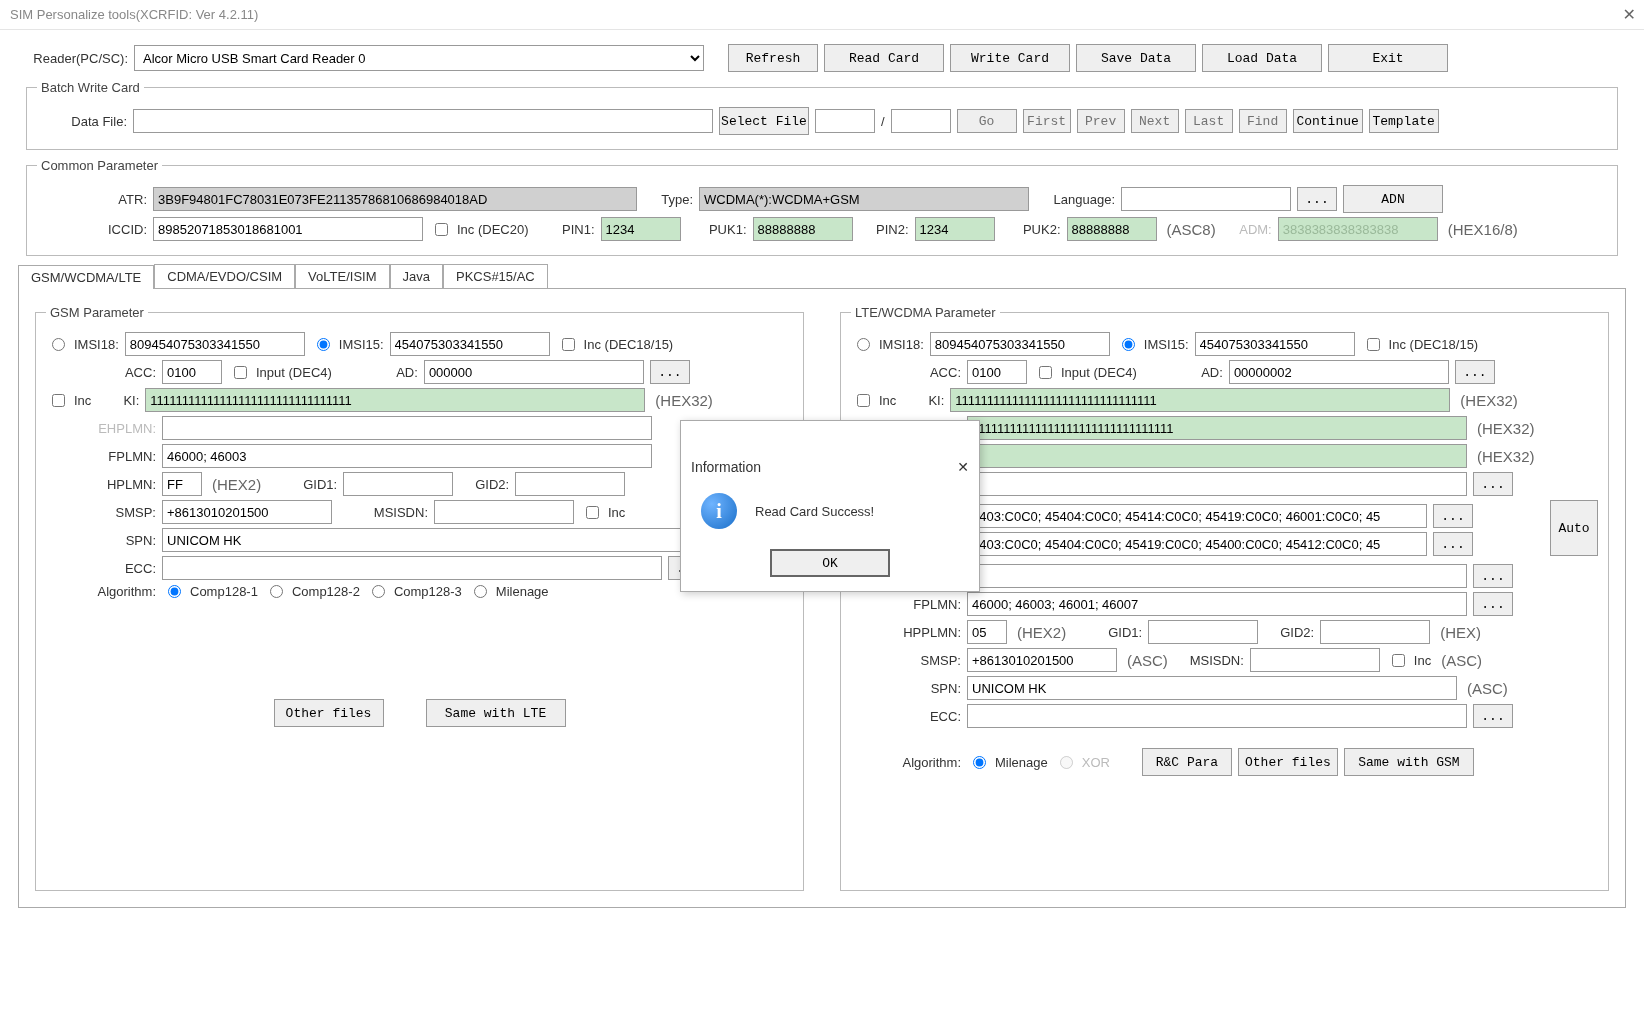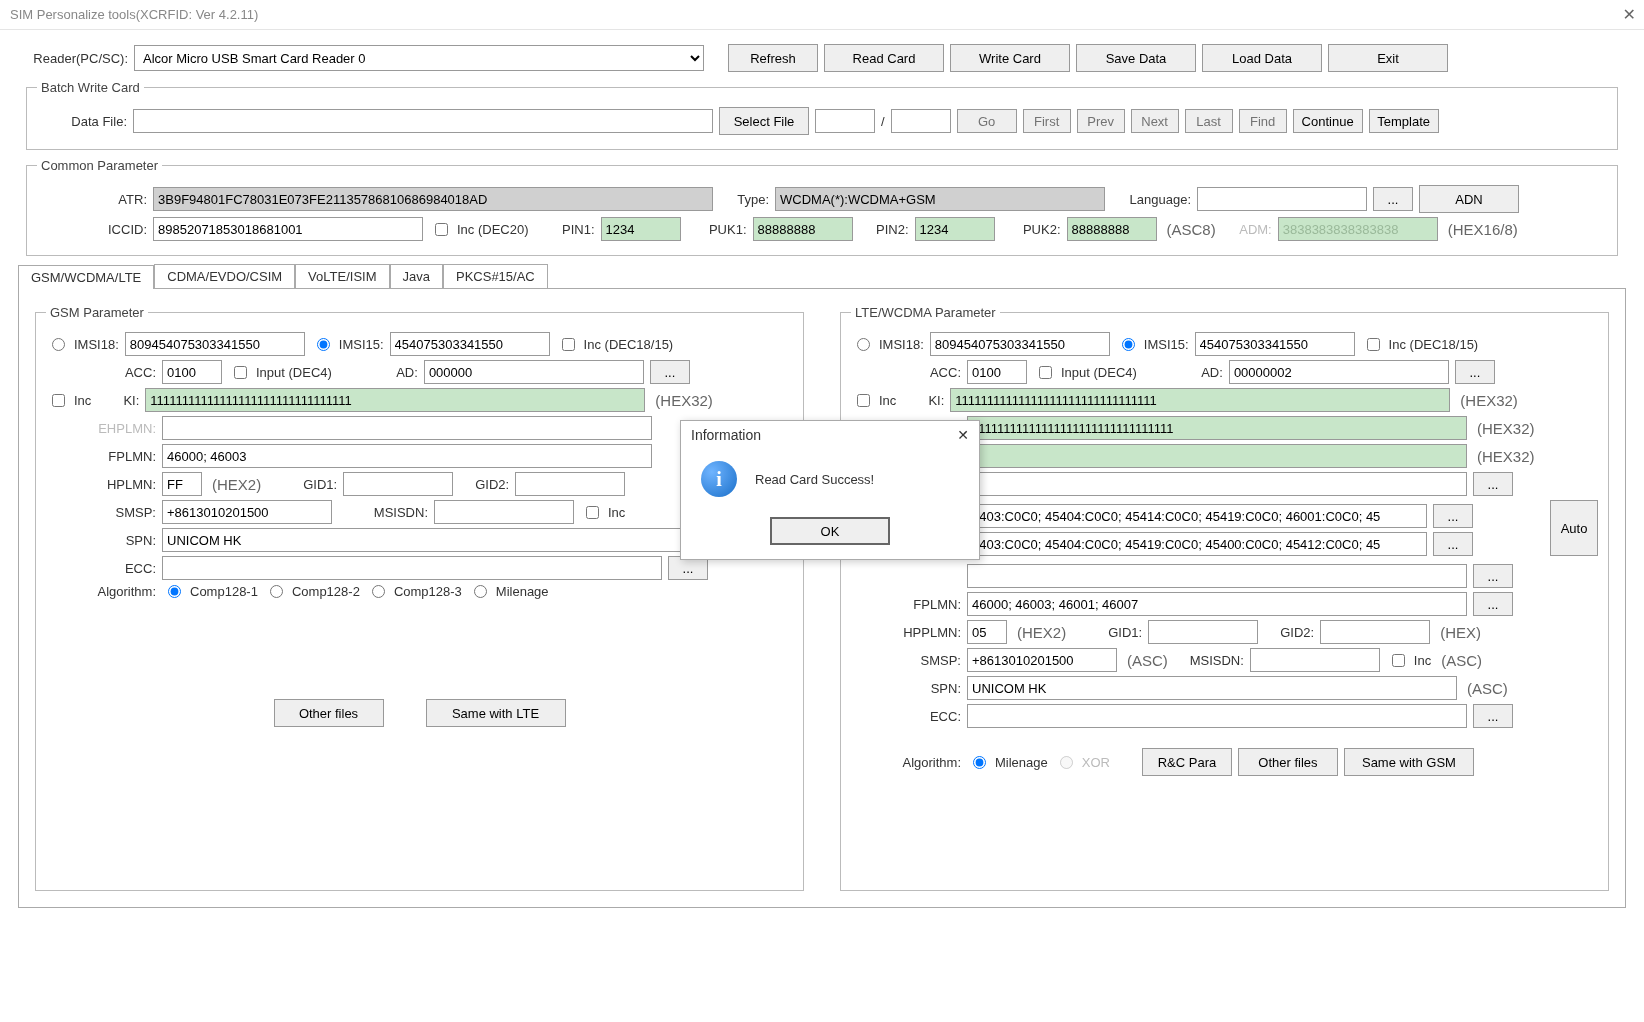--- a/index.html
+++ b/index.html
@@ -44,21 +44,21 @@
   padding: 0 4px;
   font-family: inherit;
   font-size: 13px;
 }
 select { height: 26px; }
 .btn {
   height: 28px;
   min-width: 90px;
   border: 1px solid #999;
   background: #efefef;
-  font-family: Liberation Sans, sans-serif;
+  font-family: Liberation Mono, monospace;
   font-size: 13px;
   cursor: pointer;
 }
 .btn-sm { min-width: 60px; height: 24px; }
 .btn-gray { color: #737373; }
 .btn-ellipsis { min-width: 40px; height: 24px; }
 fieldset {
   border: 1px solid #bbb;
   padding: 8px 10px 10px;
   margin: 8px 8px;
@@ -93,20 +93,21 @@
   width: 300px;
   background: #fff;
   border: 1px solid #aaa;
   box-shadow: 2px 2px 8px rgba(0,0,0,0.2);
 }
 .dialog-title {
   padding: 6px 10px;
   display: flex;
   justify-content: space-between;
   font-size: 14px;
+  margin-top: 32px;
 }
 .dialog-body {
   padding: 12px 20px 20px;
   display: flex;
   align-items: center;
   gap: 18px;
 }
 .info-icon {
   width: 36px; height: 36px;
   border-radius: 50%;
@@ -164,21 +165,21 @@
         <button class="btn btn-sm btn-gray" style="min-width:48px">Find</button>
         <button class="btn btn-sm" style="min-width:70px">Continue</button>
         <button class="btn btn-sm" style="min-width:70px">Template</button>
       </div>
     </fieldset>
 
     <fieldset>
       <legend>Common Parameter</legend>
       <div class="row">
         <span class="lbl" style="width:110px">ATR:</span>
-        <input type="text" class="gray-field" style="width: 560px;" value="3B9F94801FC78031E073FE21135786810686984018AD">
+        <input type="text" class="gray-field" style="width: 484px;" value="3B9F94801FC78031E073FE21135786810686984018AD">
         <span class="lbl" style="width:50px">Type:</span>
         <input type="text" class="gray-field" style="width: 330px;" value="WCDMA(*):WCDMA+GSM">
         <span class="lbl" style="width:80px">Language:</span>
         <input type="text" style="width: 170px;">
         <button class="btn btn-ellipsis">...</button>
         <button class="btn" style="min-width:100px">ADN</button>
       </div>
       <div class="row">
         <span class="lbl" style="width:110px">ICCID:</span>
         <input type="text" style="width: 270px;" value="89852071853018681001">

